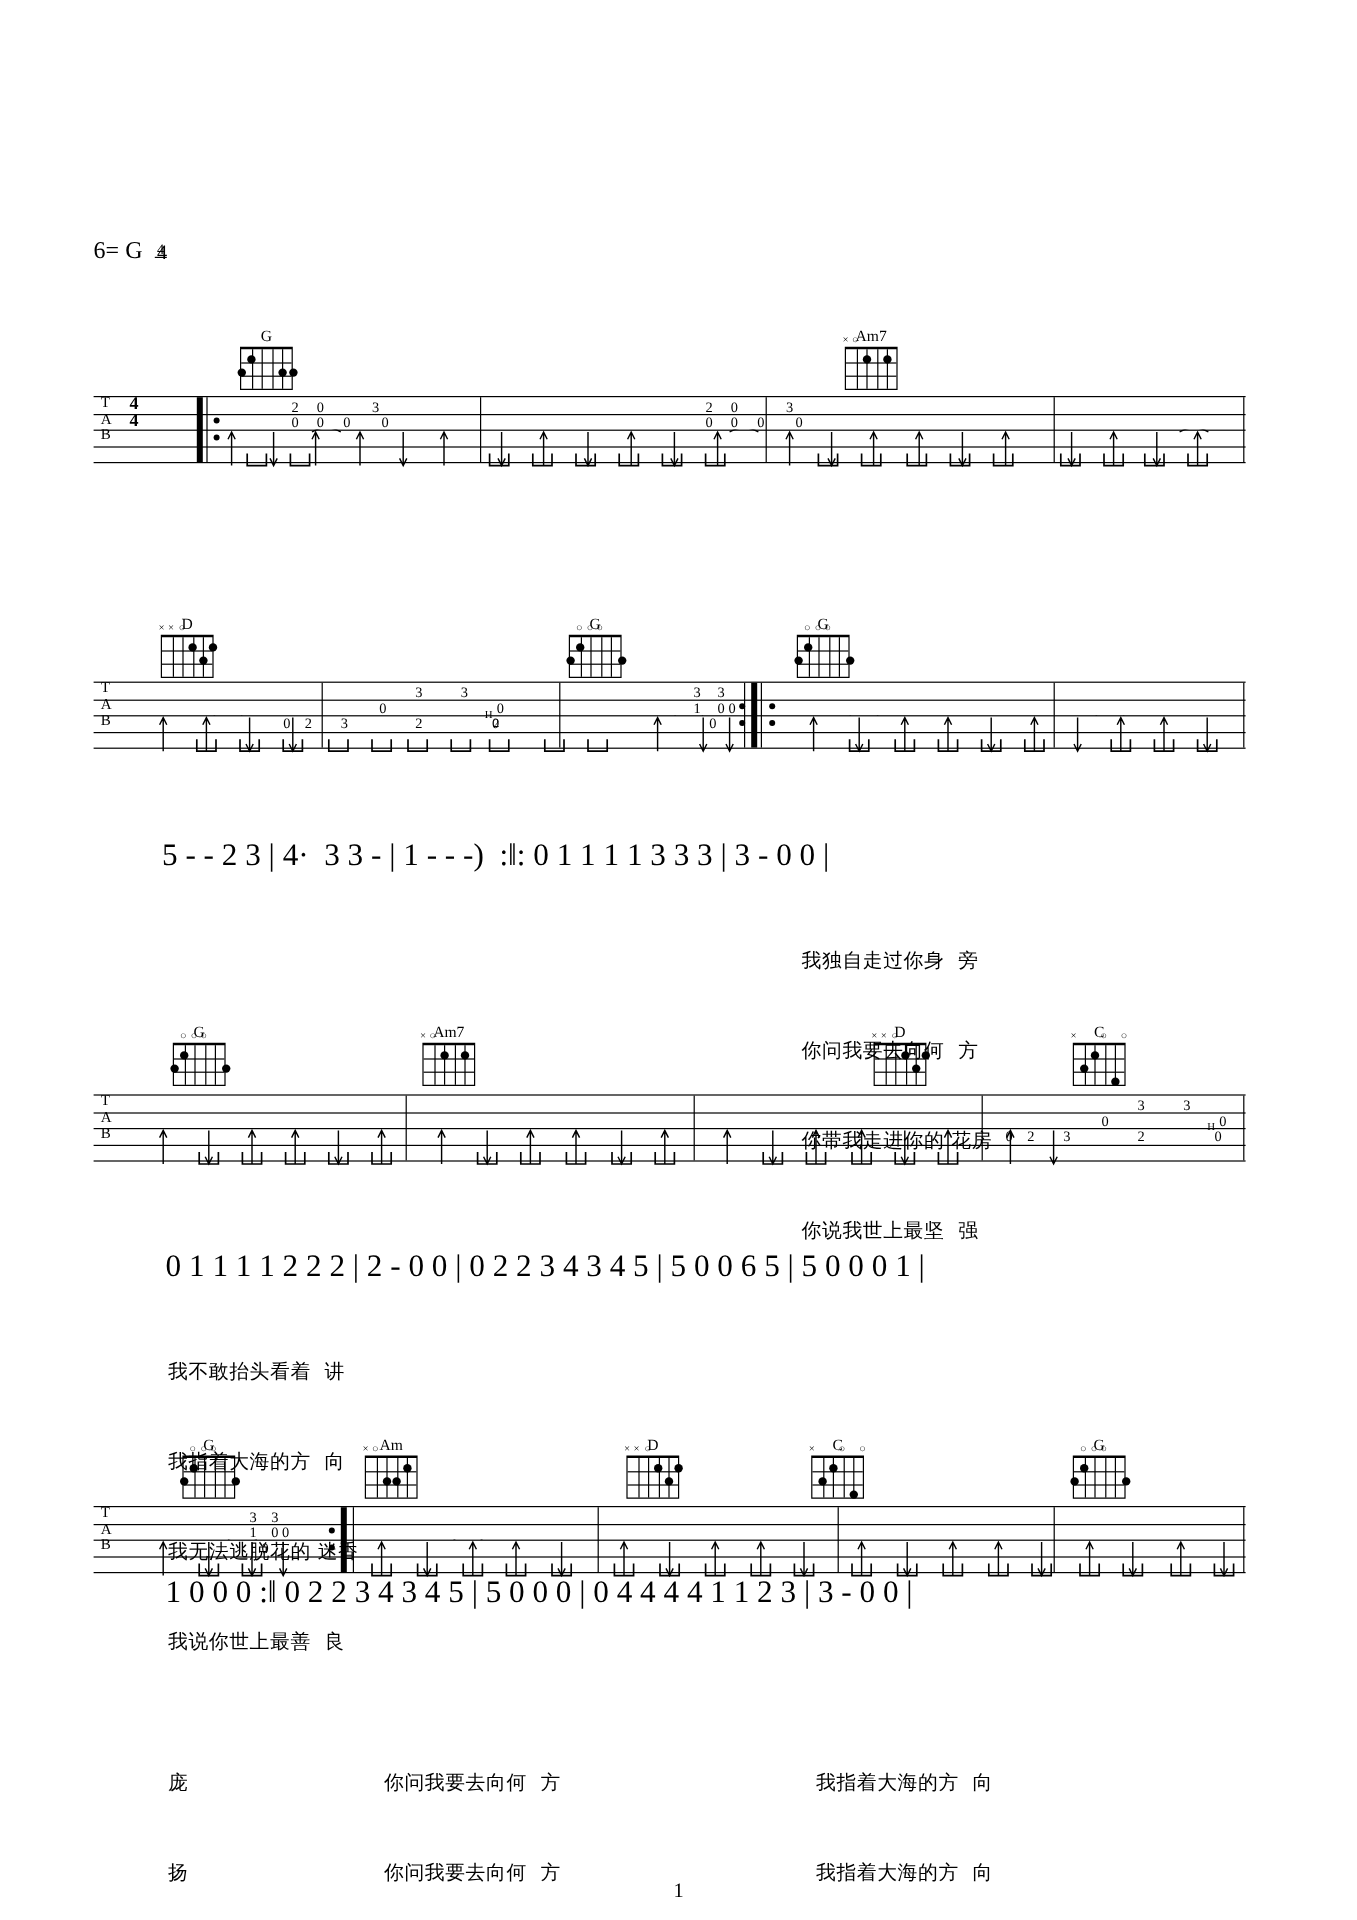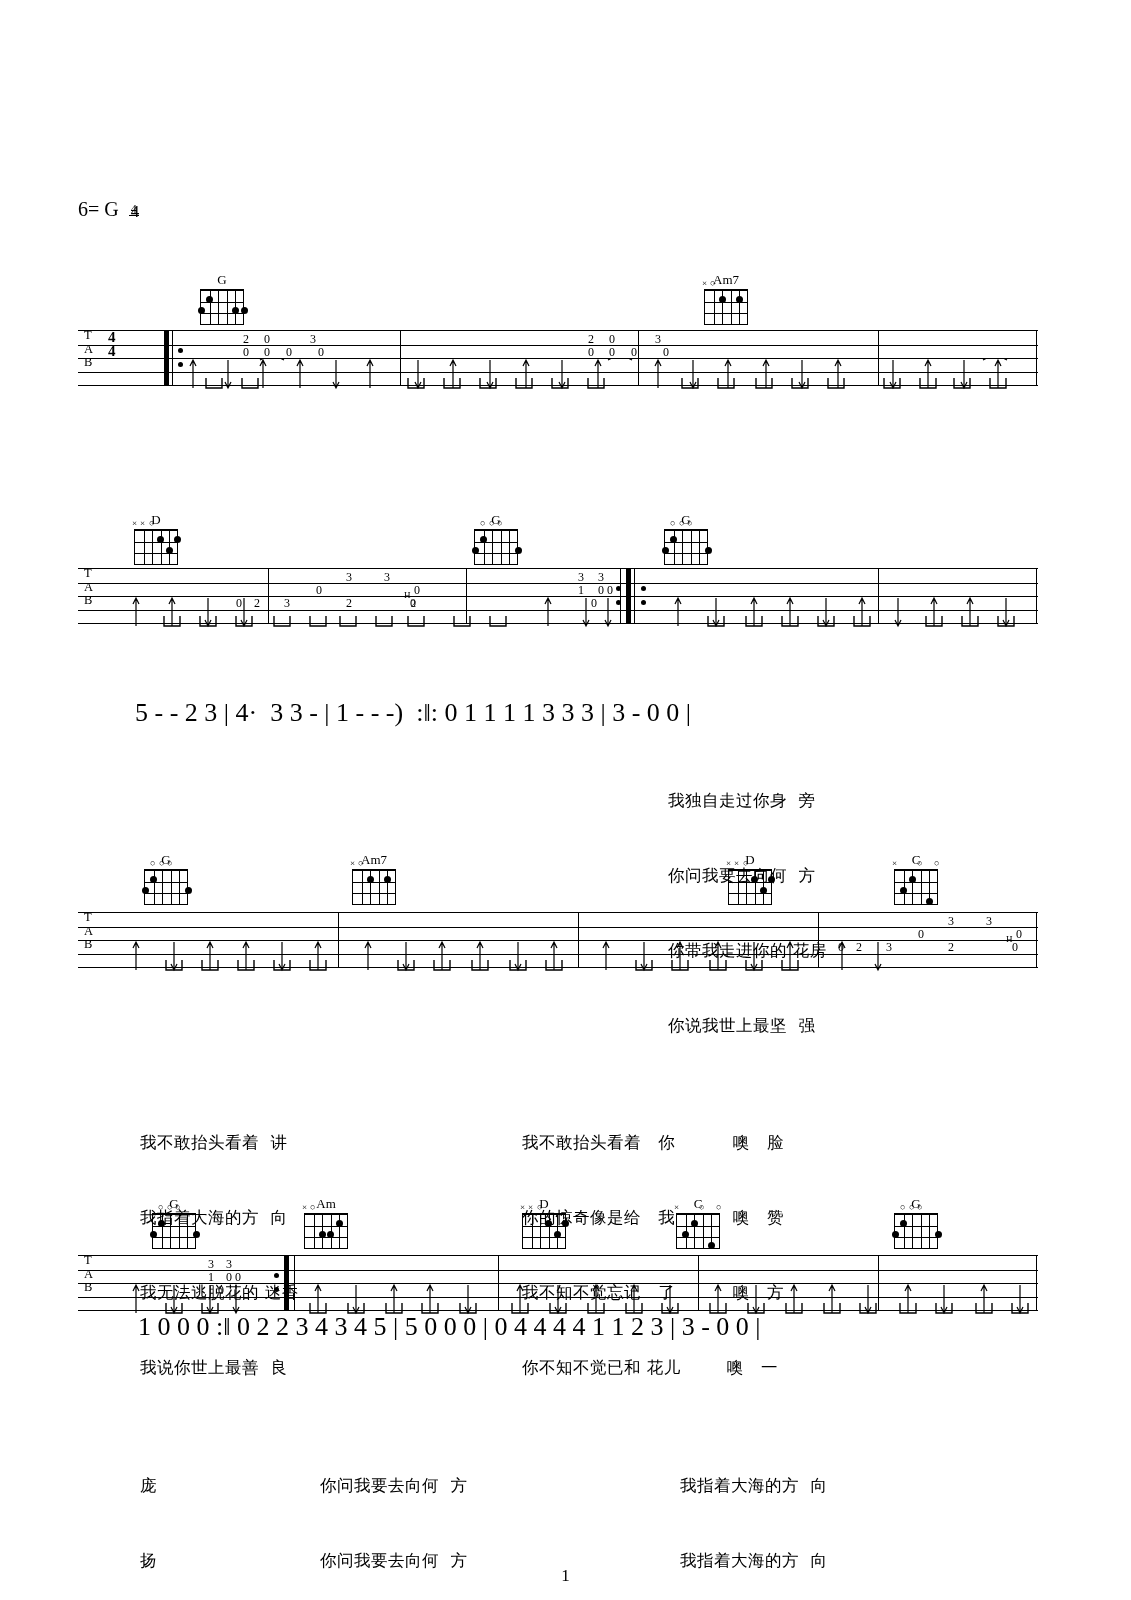--- a/index.html
+++ b/index.html
@@ -477,32 +477,27 @@
         <div class="h" style="top:22px;"></div>
       <div class="xo" style="left:-3px;">×</div>
         <div class="xo" style="left:22px;">○</div>
         <div class="xo" style="left:39px;">○</div>
       <div class="dot" style="left:5px;top:16px;"></div>
       <div class="dot" style="left:14px;top:5px;"></div>
       <div class="dot" style="left:31px;top:27px;"></div>
     </div>
   </div>
 
+  <div class="jp" style="left:138px;top:1040px;">0 1 1 1 1 2 2 2 | 2 - 0 0 | 0 2 2 3 4 3 4 5 | 5 0 0 6 5 | 5 0 0 0 1 |</div>
 
   <div class="lyric" style="left:140px;top:1080px;line-height:25px;">
     <div>我不敢抬头看着  讲</div>
     <div>我指着大海的方  向</div>
     <div>我无法逃脱花的 迷香</div>
     <div>我说你世上最善  良</div>
-  </div>
-  <div class="lyric" style="left:522px;top:1080px;line-height:25px;">
-    <div>我不敢抬头看着   你          噢   脸</div>
-    <div>你的惊奇像是给   我          噢   赞</div>
-    <div>我不知不觉忘记   了          噢   方</div>
-    <div>你不知不觉已和 花儿        噢   一</div>
   </div>
 
   <div class="system" style="top:1255px;">
     <div class="staff">
       <div class="ln l1"></div>
         <div class="ln l2"></div>
         <div class="ln l3"></div>
       <div class="tabmark">
         <span>T</span>
           <span>A</span>

